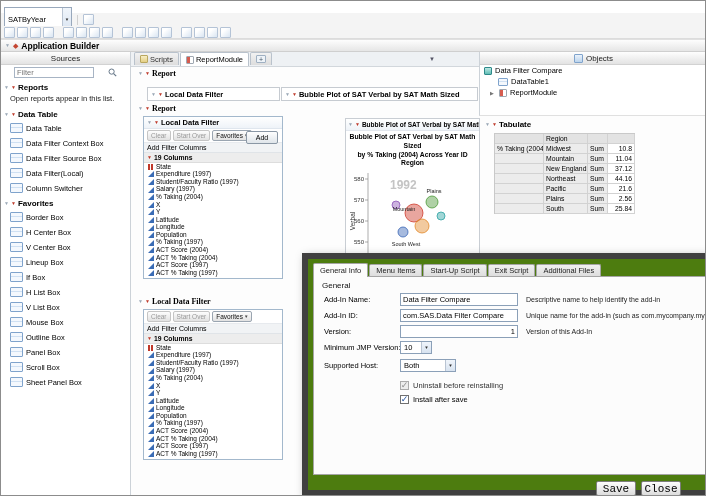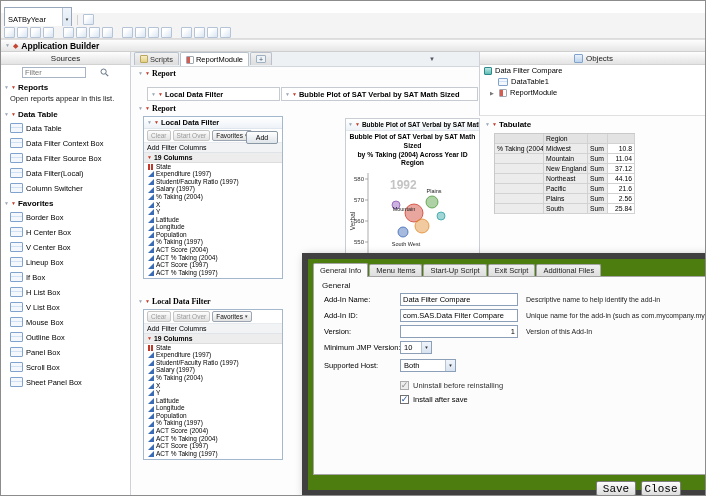--- a/index.html
+++ b/index.html
@@ -17,21 +17,21 @@
   .toolbar2{position:absolute;top:25px;left:0;right:0;height:13px;background:#f4f4f4;border-bottom:1px solid #dcdcdc;display:flex;align-items:center;gap:2px;padding-left:3px;}
   .toolbar2 .tbi:nth-child(5),.toolbar2 .tbi:nth-child(9),.toolbar2 .tbi:nth-child(13){margin-left:7px;}
   .appbar{position:absolute;top:38px;left:0;right:0;height:13px;background:linear-gradient(#fdfdfd,#e6e6e6);border-top:1px solid #e0e0e0;border-bottom:1px solid #cfcfcf;display:flex;align-items:center;gap:3px;padding-left:4px;font-weight:bold;font-size:8.5px;}
   .o-disc{color:#9aa8b6;font-size:5px;line-height:1;}
   .o-hot{color:#bf3a2b;font-size:5px;line-height:1;}
   .o-diamond{color:#c44532;font-size:7px;line-height:1;}
 
   
   .sources{position:absolute;left:0;top:51px;bottom:0;width:130px;background:#fff;border-right:1px solid #ccd2d8;}
   .pane-header{height:13px;background:linear-gradient(#fefefe,#e3e3e3);border-bottom:1px solid #d2d2d2;display:flex;align-items:center;justify-content:center;gap:3px;font-size:8px;color:#222;}
-  .filter-row{height:15px;display:flex;align-items:center;gap:14px;padding:0 21px;}
+  .filter-row{height:15px;display:flex;align-items:center;gap:14px;padding:0 13px;}
   .filter-input{flex:1;min-width:0;height:11px;border:1px solid #a7b4c4;font-size:7.5px;padding:0 2px;font-family:inherit;color:#555;}
   .section-h{display:flex;align-items:center;gap:2px;padding:3px 0 2px 3px;font-weight:bold;font-size:8px;}
   .empty-text{padding:0 6px 3px 9px;font-size:7.5px;line-height:1.3;color:#1a1a1a;}
   .src-item{display:flex;align-items:center;gap:3px;height:15px;padding-left:9px;font-size:7.5px;white-space:nowrap;}
   .box-icon{flex:none;width:13px;height:10px;border:1px solid #7fa3cc;border-radius:1px;background:linear-gradient(#f4f8fd 0 3px,#cfe0f2 3px 4px,#f4f8fd 4px);}
 
   
   .canvas{position:absolute;left:130px;top:51px;right:0;bottom:0;background:#fdfdfd;}
   .tabstrip{position:absolute;left:130px;top:51px;width:348px;height:15px;background:#eef1f4;border-bottom:1px solid #d2d7dc;display:flex;padding-left:3px;gap:1px;}
   .tab{display:flex;align-items:center;gap:2px;height:13px;padding:0 5px;font-size:7.5px;background:linear-gradient(#f2f2f2,#dddddd);border:1px solid #b9c2cc;border-bottom:none;border-radius:2px 2px 0 0;color:#333;}

